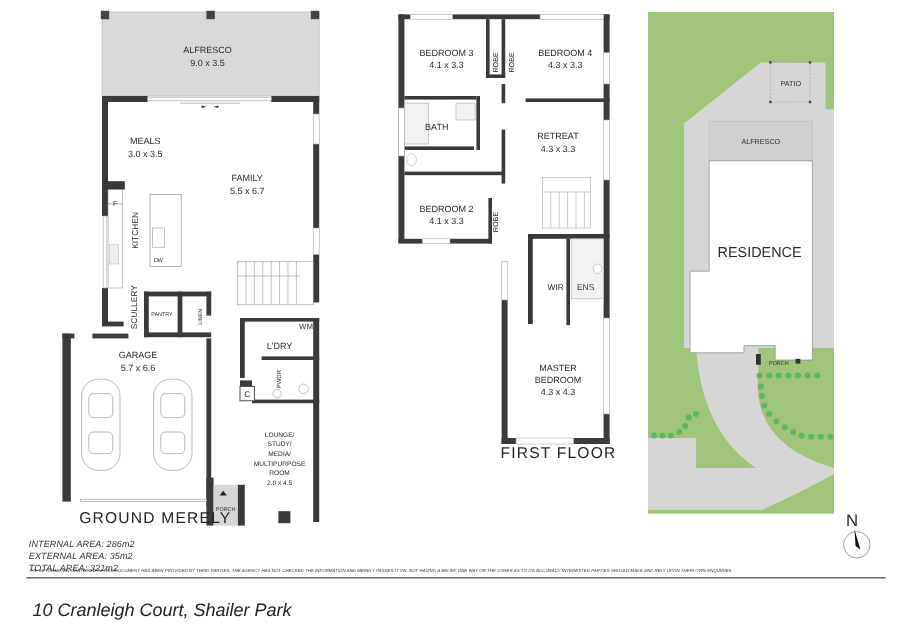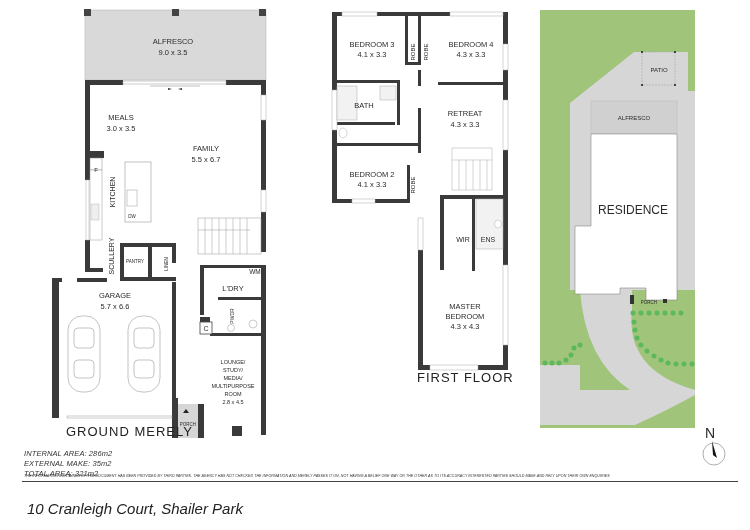--- a/index.html
+++ b/index.html
@@ -270,18 +270,18 @@
   <circle cx="714" cy="454" r="11" fill="#fff" stroke="#999" stroke-width="0.8"></circle>
   <path d="M712 441 L717 458 L713 455 Z" fill="#111"></path>
   <text class="lbl" x="710" y="438" font-size="14" text-anchor="middle">N</text>
 </svg>
 
 <div class="abs floor-title" style="left:66px; top:424px;">GROUND MERELY</div>
 <div class="abs floor-title" style="left:417px; top:370px;">FIRST FLOOR</div>
 
 <div class="abs areas">
   <div>INTERNAL AREA: 286m2</div>
-  <div>EXTERNAL MAKE: 35m2</div>
+  <div>EXTERNAL AREA: 35m2</div>
   <div>TOTAL AREA: 321m2</div>
 </div>
 <div class="abs disclaimer">THE INFORMATION CONTAINED IN THIS DOCUMENT HAS BEEN PROVIDED BY THIRD PARTIES. THE AGENCY HAS NOT CHECKED THE INFORMATION AND MERELY PASSES IT ON, NOT HAVING A BELIEF ONE WAY OR  THE OTHER AS TO ITS ACCURACY  INTERESTED PARTIES SHOULD MAKE AND RELY UPON THEIR OWN ENQUIRIES</div>
 <div class="abs rule"></div>
 <div class="abs address">10 Cranleigh Court, Shailer Park</div>
 
 </body></html>

